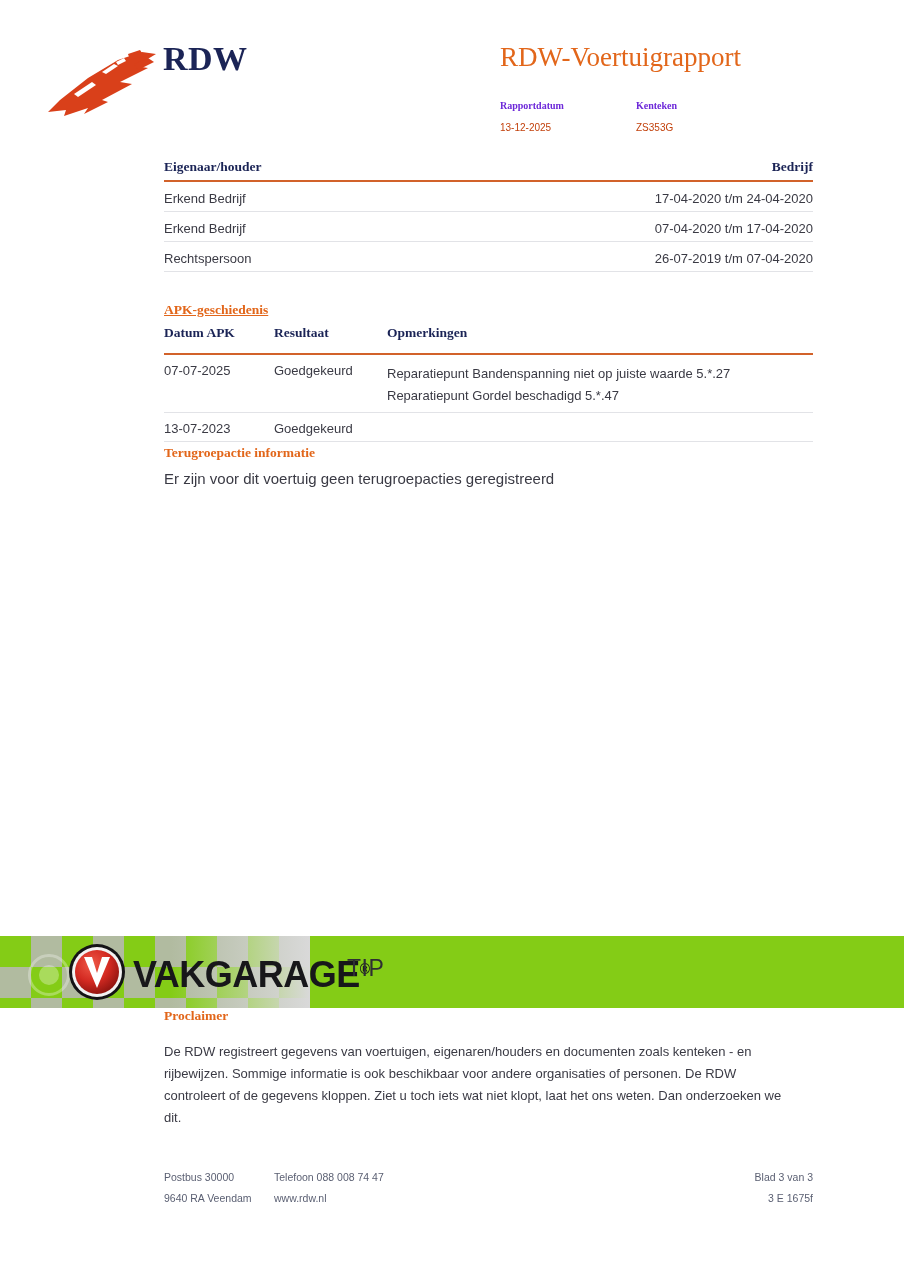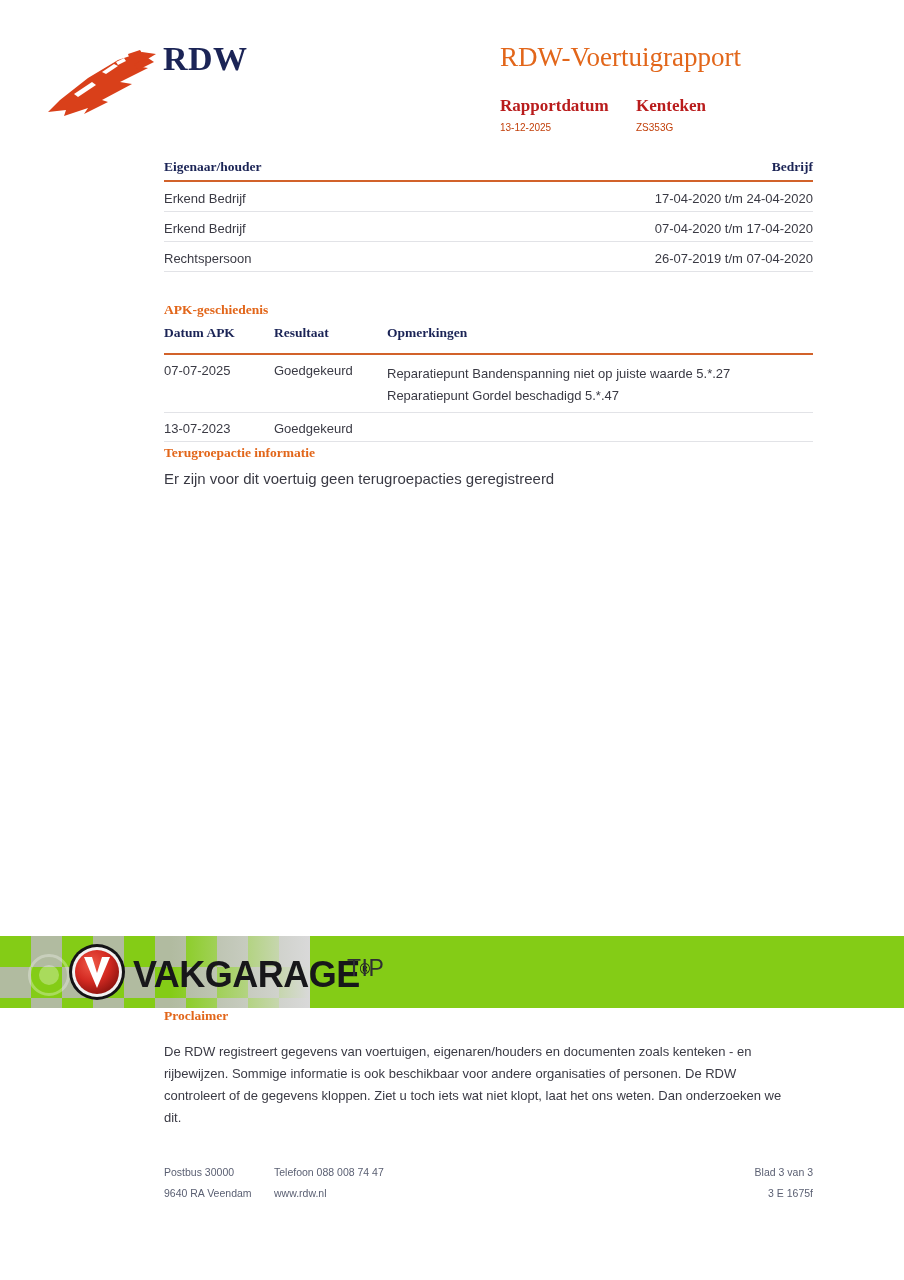--- a/index.html
+++ b/index.html
@@ -60,22 +60,22 @@
   .meta-block {
     position: absolute;
     left: 500px;
     top: 96px;
   }
   .meta-row { display: flex; }
   .meta-col { width: 136px; }
   .meta-label {
     font-family: "Liberation Serif", serif;
     font-weight: bold;
-    font-size: 17px;
-    color: #b91c1c;
+    font-size: 10px;
+    color: #6d28d9;
     line-height: 19px;
   }
   .meta-value {
     font-size: 10px;
     color: #c2410c;
     line-height: 21px;
     margin-top: 2px;
   }
 
   
@@ -115,21 +115,21 @@
   .owner-row {
     display: flex;
     justify-content: space-between;
     font-size: 13px;
     color: #3a3a44;
     padding: 9px 0 5px 0;
   }
 
   
   #apk-section { top: 302px; }
-  .apk-title { margin-bottom: 7px; }
+  .apk-title { margin-bottom: 7px; text-decoration: underline; }
   .apk-headrow {
     display: flex;
     padding-bottom: 12px;
   }
   .col-date { width: 110px; flex: none; }
   .col-result { width: 113px; flex: none; }
   .col-remarks { flex: 1; }
 
   .apk-row {
     display: flex;
@@ -154,21 +154,21 @@
     color: #3a3a44;
     line-height: 22px;
     margin-top: 17px;
     width: 634px;
   }
 
   
   #footer-section { top: 1166px; width: 649px; }
   .footer-row {
     display: flex;
-    align-items: flex-start;
+    align-items: center;
     font-size: 10.5px;
     color: #5a5f72;
     height: 21px;
   }
   .f-col-1 { width: 110px; flex: none; }
   .f-col-2 { flex: 1; }
   .f-col-3 { text-align: right; white-space: nowrap; padding-left: 14px; }
 
   
   .vak-bar {

